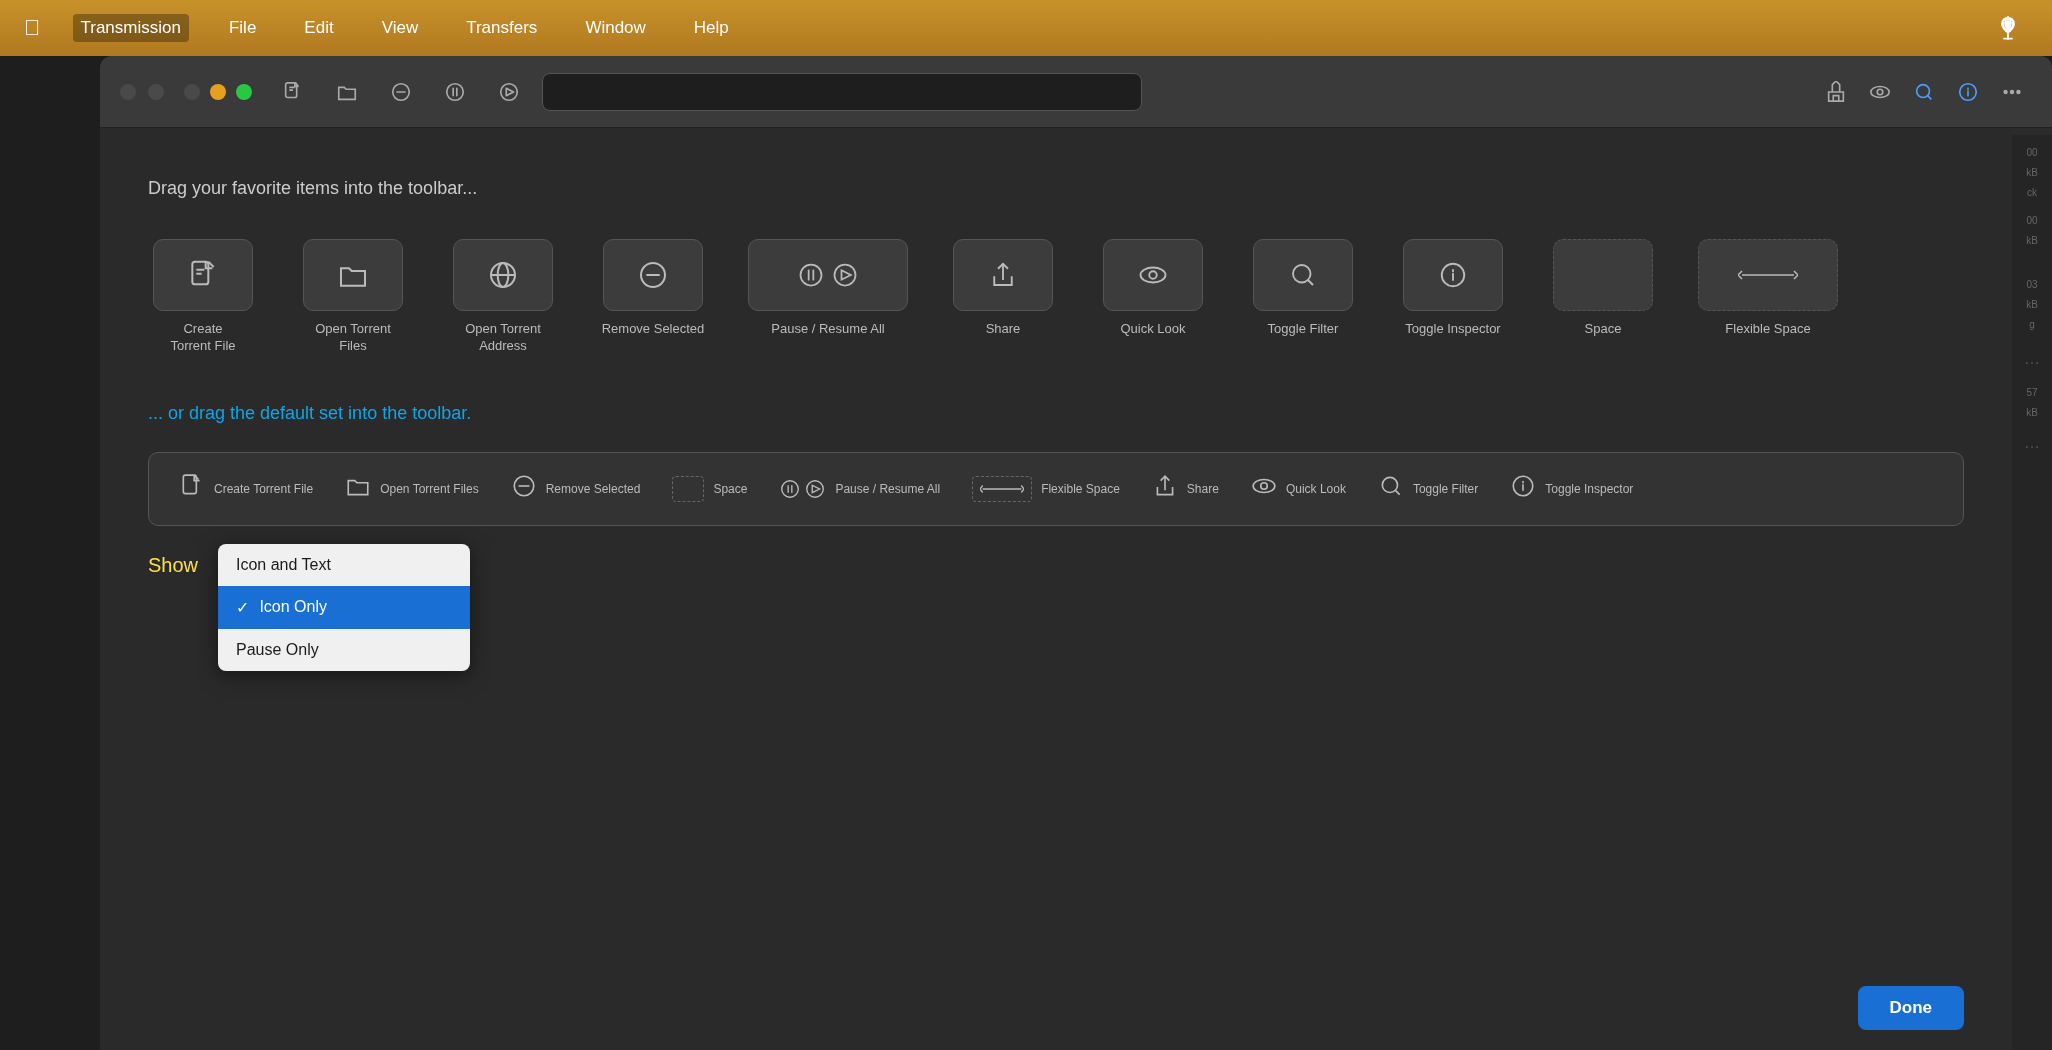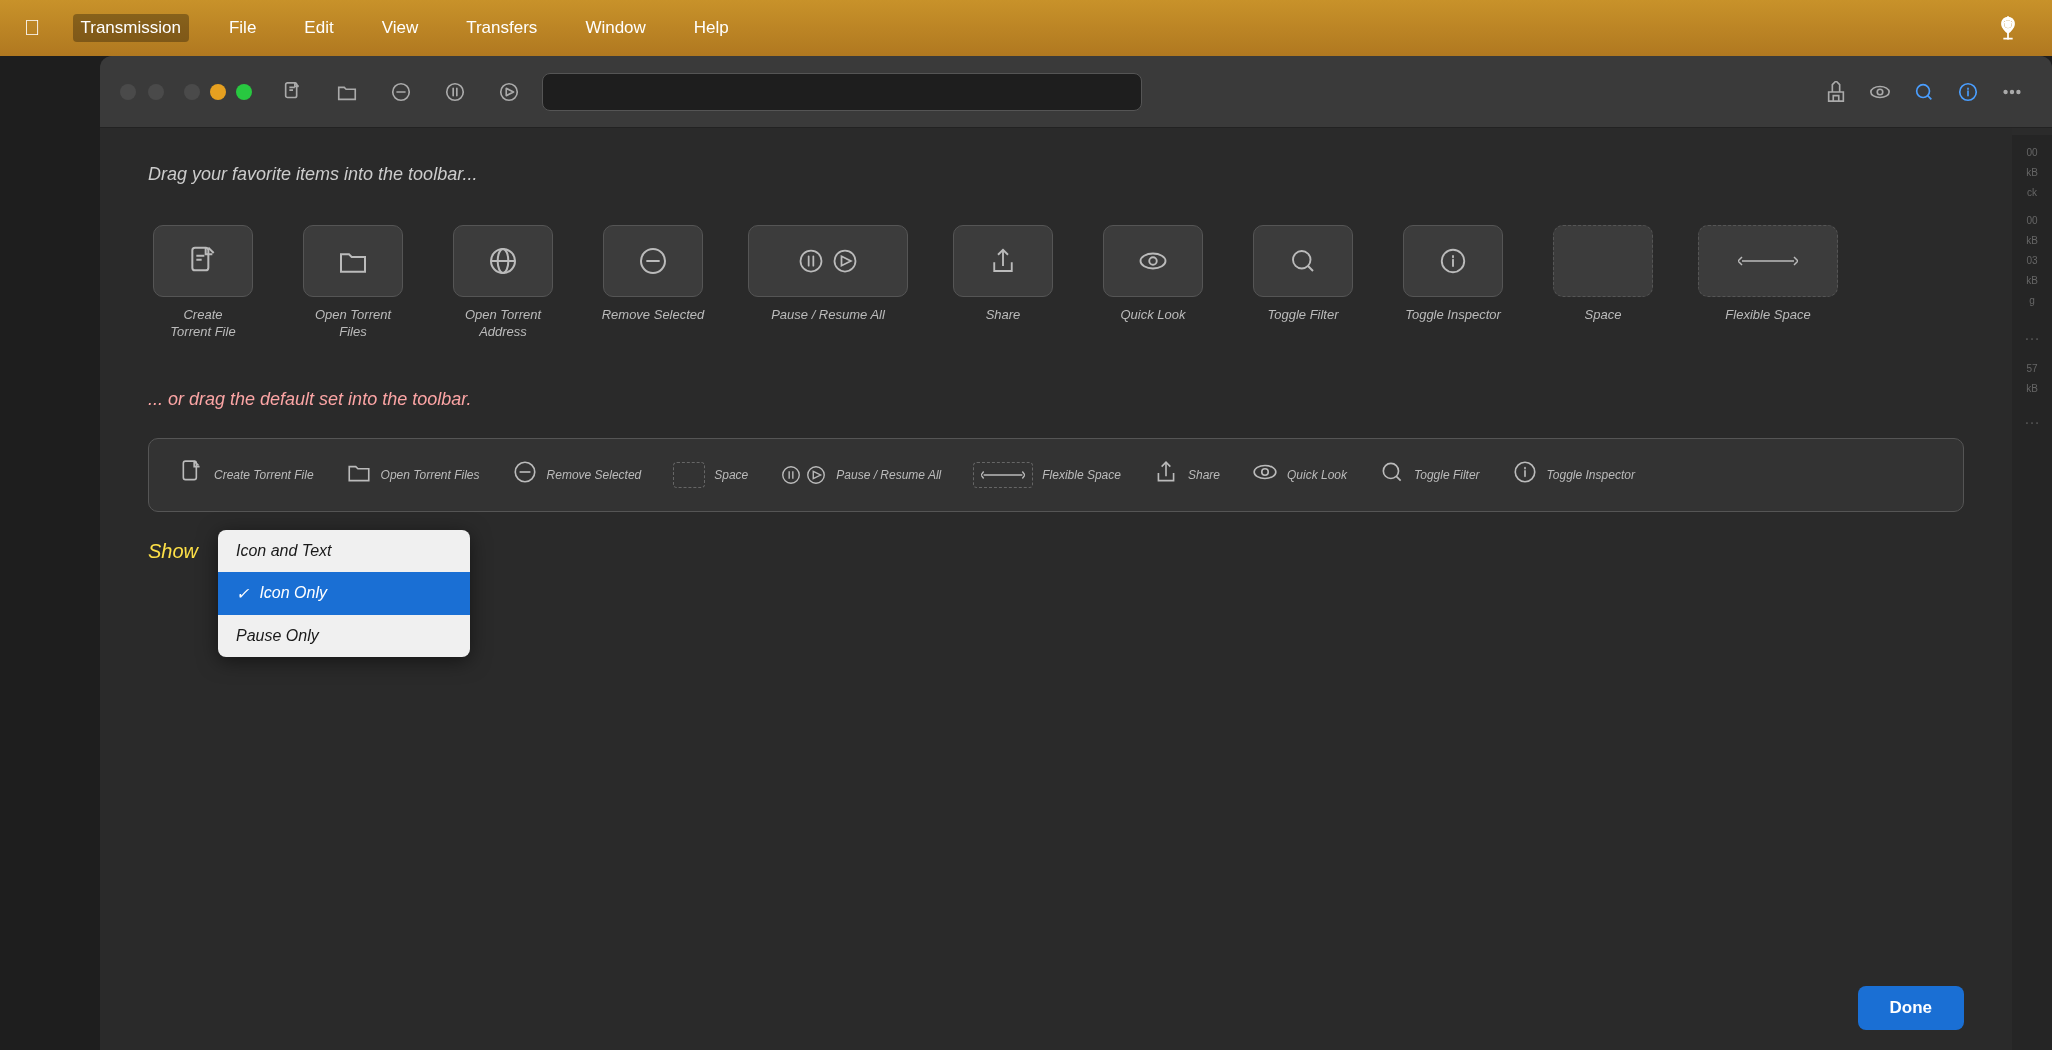--- a/index.html
+++ b/index.html
@@ -113,23 +113,22 @@
       font-size: 22px;
       display: flex; align-items: center; justify-content: center;
       cursor: pointer;
       border-radius: 8px;
     }
     .toolbar-icon-btn.gray { color: #888; }
 
     
     .content {
       position: relative;
-      padding: 36px 48px;
+      padding: 50px 48px;
       color: #ccc;
-      font-style: italic;
     }
 
     .drag-hint {
       font-size: 18px;
       color: #ccc;
       margin-bottom: 40px;
     }
 
     
     .toolbar-items-grid {
@@ -172,21 +171,21 @@
 
     .item-label {
       font-size: 13px;
       color: #bbb;
       text-align: center;
       line-height: 1.3;
     }
 
     .divider-hint {
       font-size: 18px;
-      color: #fca5a5;
+      color: #0ea5e9;
       margin-bottom: 28px;
     }
 
     
     .default-set-bar {
       background: #333;
       border: 1px solid #555;
       border-radius: 10px;
       padding: 20px 30px;
       display: flex;
@@ -637,21 +636,21 @@
 
   </div>
 
   <div style="position:absolute;top:79px;right:0;width:40px;bottom:0;background:#252525;">
     <div style="padding:8px 4px;color:#666;font-size:10px;text-align:center;line-height:2;">
       <div>00</div>
       <div>kB</div>
       <div>ck</div>
       <div style="margin-top:8px">00</div>
       <div>kB</div>
-      <div style="margin-top:0">03</div>
+      <div style="margin-top:24px">03</div>
       <div>kB</div>
       <div>g</div>
       <div style="margin-top:8px;color:#555;font-size:16px;">…</div>
       <div style="margin-top:8px">57</div>
       <div>kB</div>
       <div style="margin-top:4px;color:#555;font-size:16px;">…</div>
     </div>
   </div>
 
   <div style="position:absolute;bottom:0;left:0;right:40px;background:#2b2b2b;z-index:5;">

